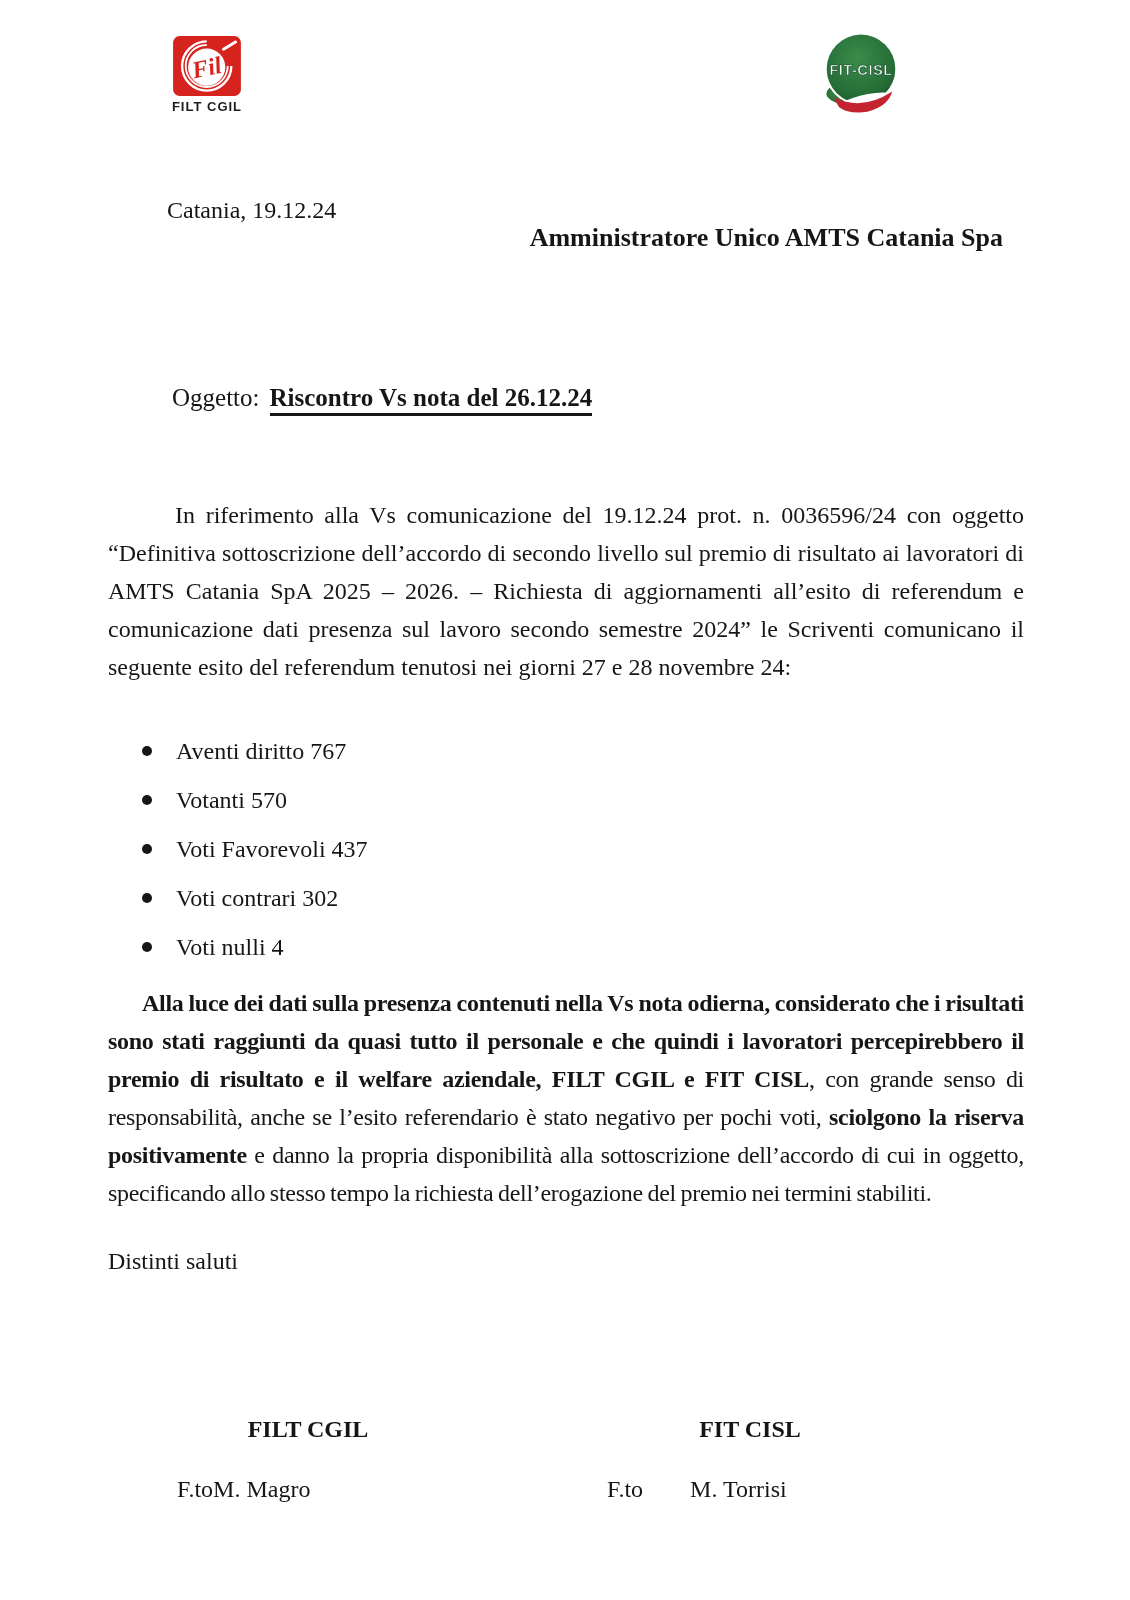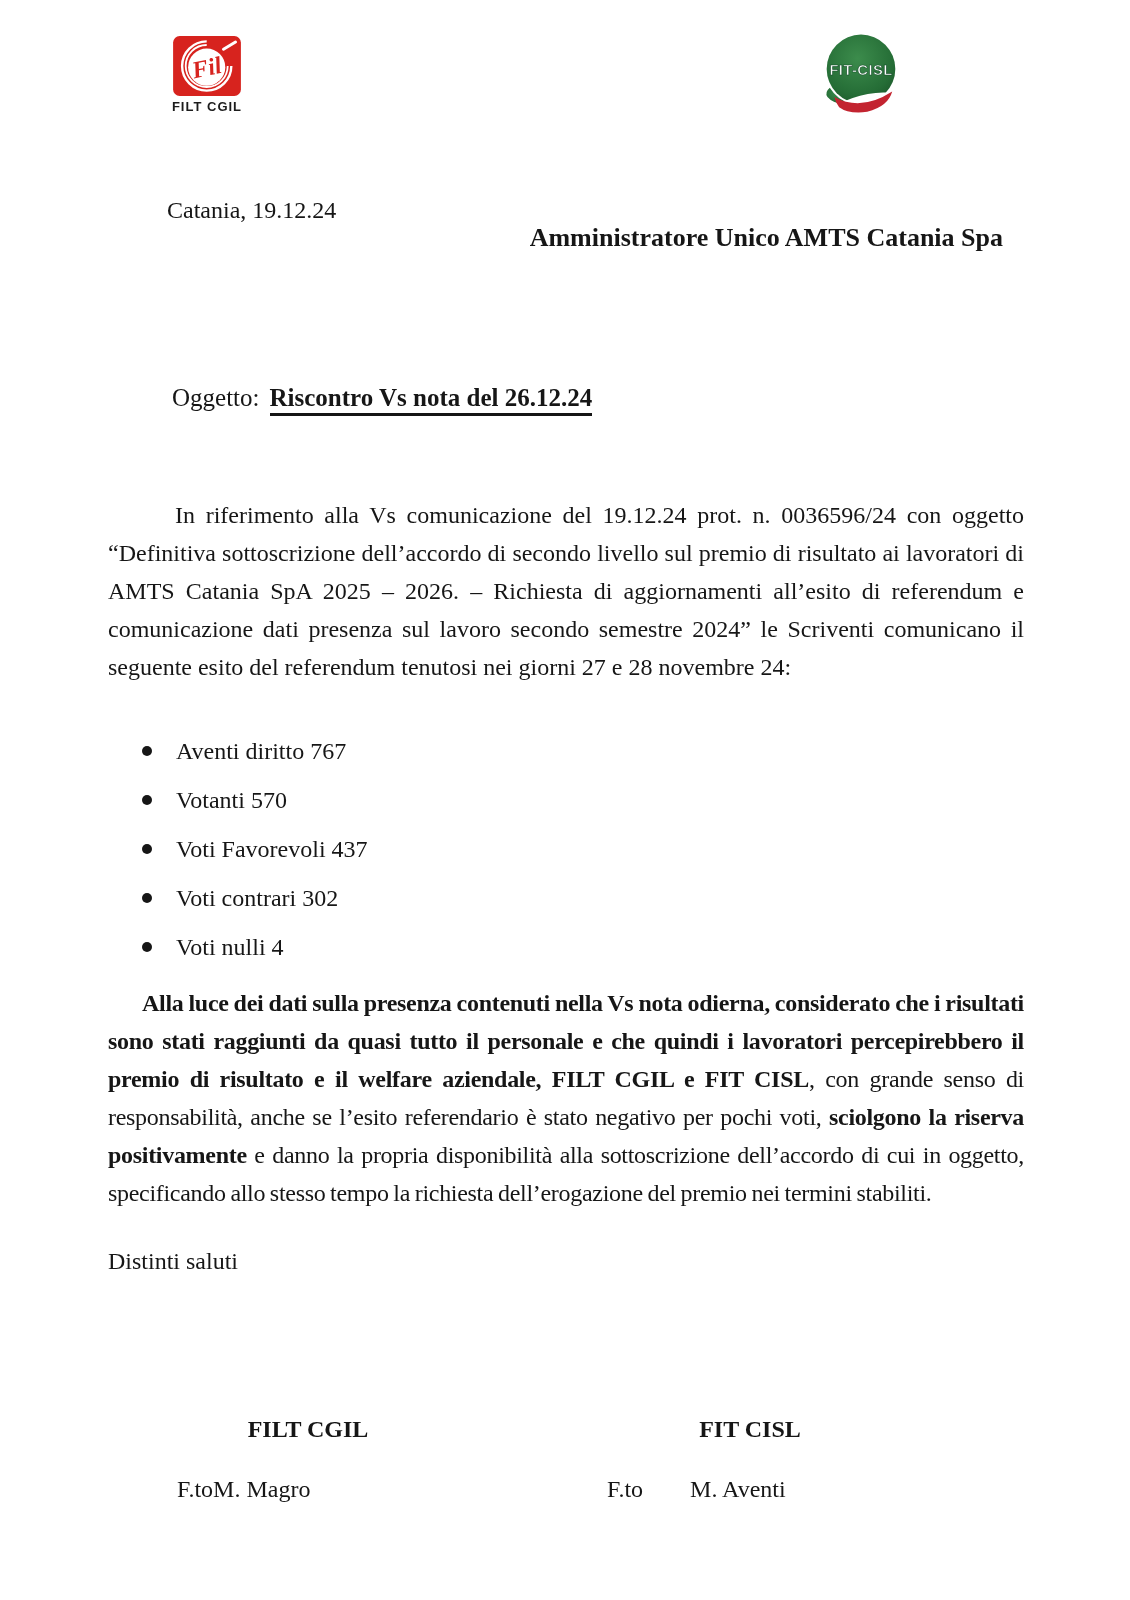--- a/index.html
+++ b/index.html
@@ -162,17 +162,17 @@
     <div class="sig-row">
       <span class="sig-fto">F.to</span>
       <span class="sig-name">M. Magro</span>
     </div>
   </div>
 
   <div class="sig-block right">
     <div class="sig-org">FIT CISL</div>
     <div class="sig-row">
       <span class="sig-fto">F.to</span>
-      <span class="sig-name">M. Aventi</span>
+      <span class="sig-name">M. Torrisi</span>
     </div>
   </div>
 
 </div>
 
 </body></html>

